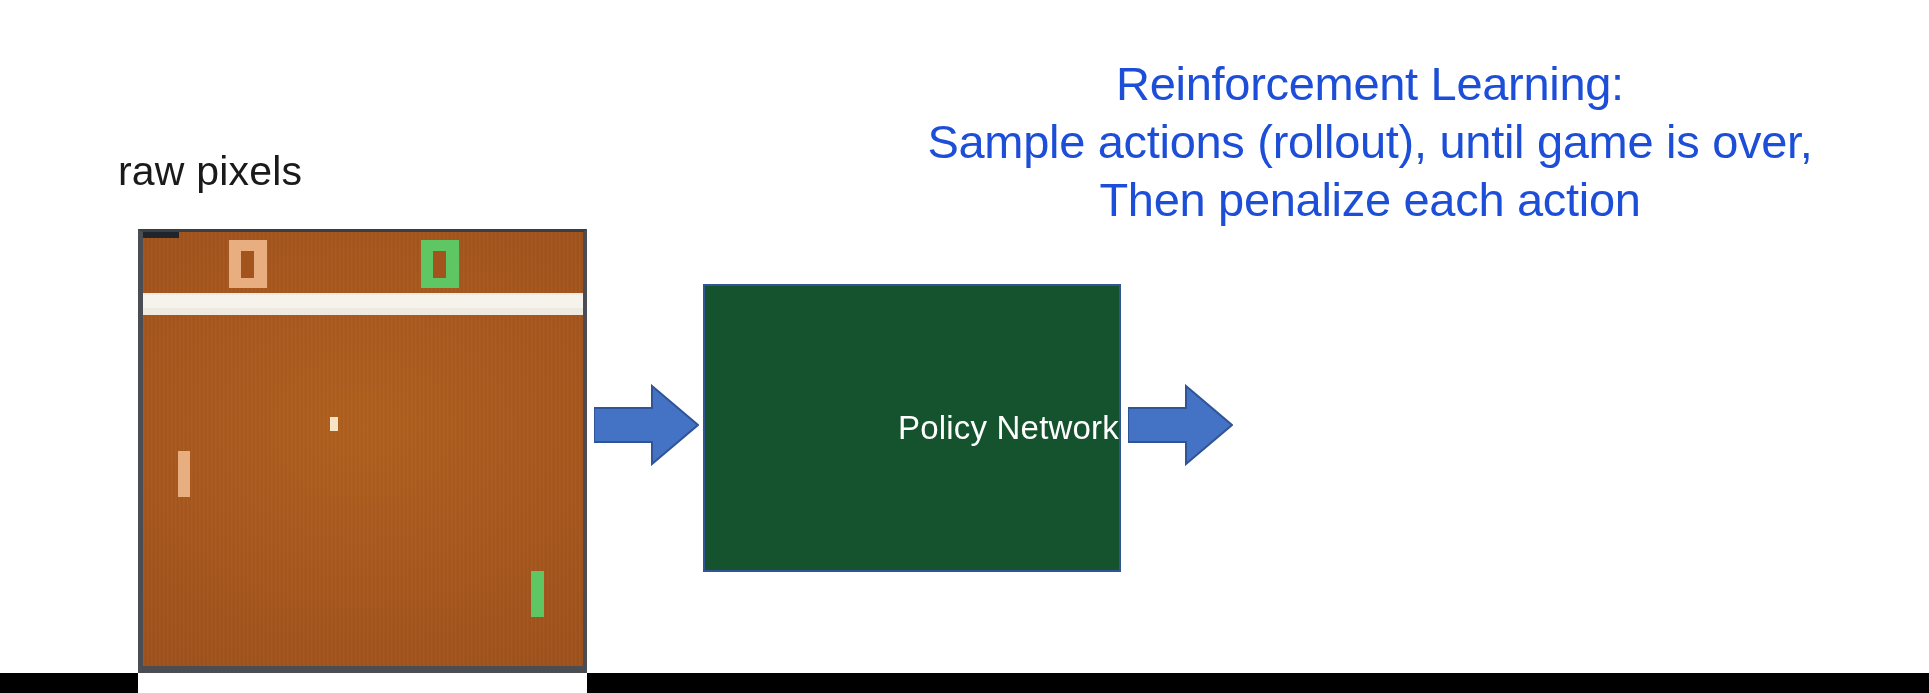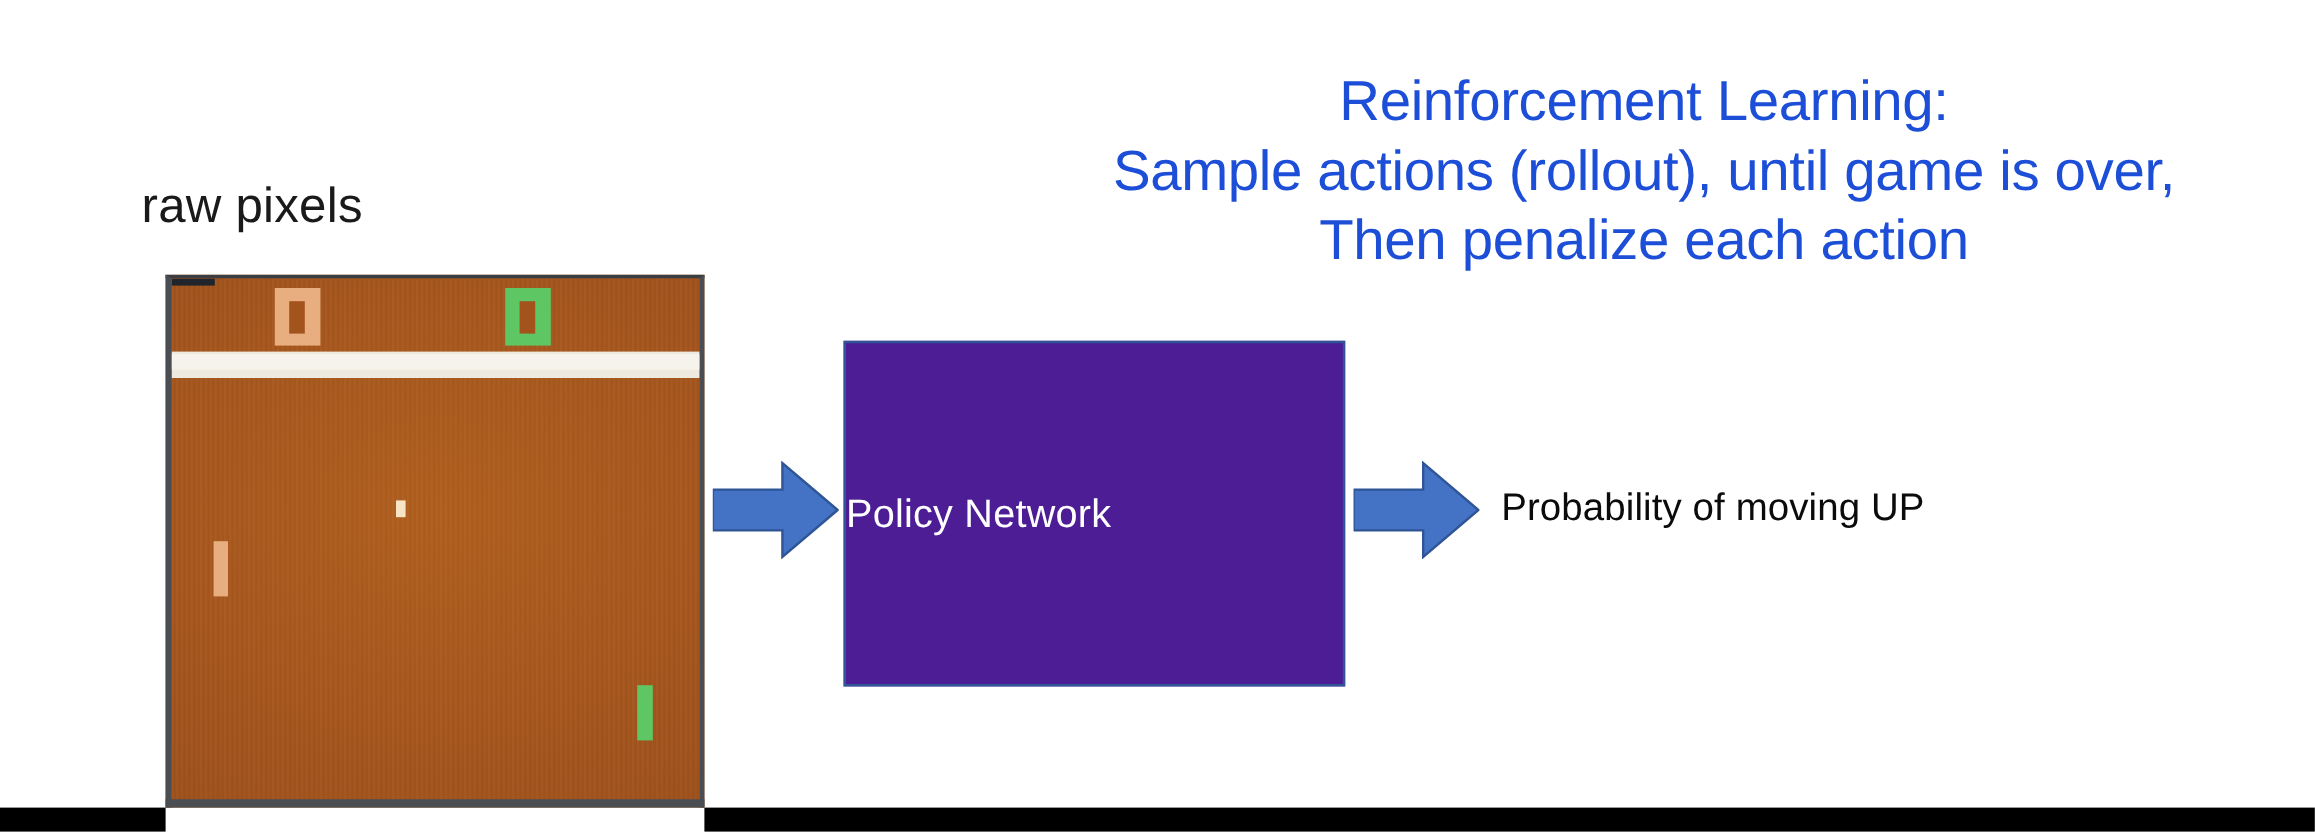--- a/index.html
+++ b/index.html
@@ -165,26 +165,26 @@
   }
   #headline .hl-line { display: block; white-space: nowrap; }
 
   
   #policy-box {
     position: absolute;
     left: 703px;
     top: 284px;
     width: 418px;
     height: 288px;
-    background: #4c1d95;
+    background: #14532d;
     border: 2px solid #2f5597;
     box-sizing: border-box;
     display: flex;
     align-items: center;
-    justify-content: flex-start;
+    justify-content: flex-end;
   }
   #policy-box-label {
     color: #ffffff;
     font-family: "Liberation Sans", sans-serif;
     font-size: 33px;
     letter-spacing: 0.2px;
     white-space: nowrap;
   }
 
   
@@ -268,18 +268,17 @@
   </svg>
 
   <div id="policy-box">
     <span id="policy-box-label">Policy Network</span>
   </div>
 
   <svg id="arrow-output" class="block-arrow" viewBox="0 0 105 82">
     <polygon points="0,24 58,24 58,2 104,41 58,80 58,58 0,58" fill="#4472c4" stroke="#2f5597" stroke-width="2"></polygon>
   </svg>
 
-  <div id="output-label">Probability of moving UP</div>
 
   <div id="bottom-bar-left"></div>
   <div id="bottom-bar-right"></div>
 
 </div>
 
 </body></html>

